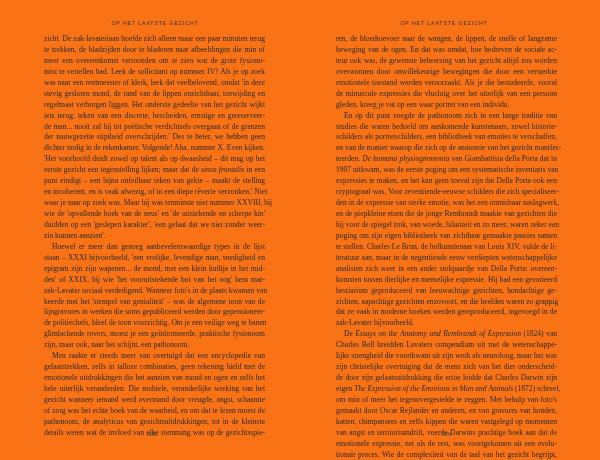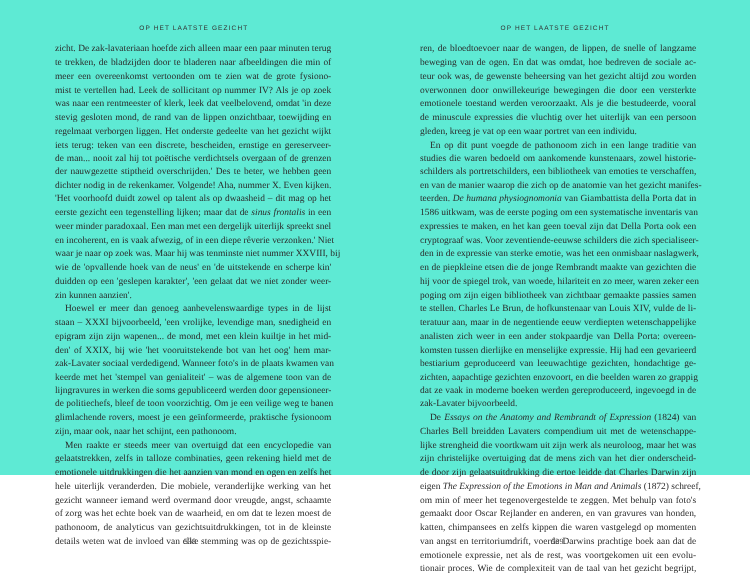--- a/index.html
+++ b/index.html
@@ -1,18 +1,18 @@
 <!DOCTYPE html>
 <html><head>
 <meta charset="utf-8">
 <style>
   html, body { margin: 0; padding: 0; background: #ffffff; }
   body { width: 600px; height: 460px; position: relative; overflow: hidden;
          font-family: "Liberation Serif", "DejaVu Serif", serif; color: #2a2a2a; }
-  .page { position: absolute; top: 0; height: 380px; width: 300px; background: #5eead4; }
+  .page { position: absolute; top: 0; height: 460px; width: 300px; background: #f97316; }
   .page.left { left: 0; }
   .page.right { left: 300px; }
   .running-head { position: absolute; top: 20px; left: 0; width: 300px; text-align: center;
                   font-family: "Liberation Sans", "DejaVu Sans", sans-serif;
                   font-size: 5.2px; letter-spacing: 0.9px; color: #333; }
   .page.left .running-head { left: 5px; }
   .page.right .running-head { left: -6px; }
   .text { position: absolute; top: 34px; font-size: 7.55px; line-height: 10.95px; }
   .page.left .text { left: 44px; width: 221px; }
   .page.right .text { left: 36px; width: 221px; }
@@ -37,21 +37,21 @@
       <span class="line">mist te vertellen had. Leek de sollicitant op nummer IV? Als je op zoek</span>
       <span class="line">was naar een rentmeester of klerk, leek dat veelbelovend, omdat 'in deze</span>
       <span class="line">stevig gesloten mond, de rand van de lippen onzichtbaar, toewijding en</span>
       <span class="line">regelmaat verborgen liggen. Het onderste gedeelte van het gezicht wijkt</span>
       <span class="line">iets terug: teken van een discrete, bescheiden, ernstige en gereserveer-</span>
       <span class="line">de man... nooit zal hij tot poëtische verdichtsels overgaan of de grenzen</span>
       <span class="line">der nauwgezette stiptheid overschrijden.' Des te beter, we hebben geen</span>
       <span class="line">dichter nodig in de rekenkamer. Volgende! Aha, nummer X. Even kijken.</span>
       <span class="line">'Het voorhoofd duidt zowel op talent als op dwaasheid – dit mag op het</span>
       <span class="line">eerste gezicht een tegenstelling lijken; maar dat de <i>sinus frontalis</i> in een</span>
-      <span class="line">weer minder paradoxaal. Een man met een dergelijk uiterlijk spreekt snel</span>
+      <span class="line">punt eindigt – een bijna onfeilbaar teken van gekte – maakt de stelling</span>
       <span class="line">en incoherent, en is vaak afwezig, of in een diepe rêverie verzonken.' Niet</span>
       <span class="line">waar je naar op zoek was. Maar hij was tenminste niet nummer XXVIII, bij</span>
       <span class="line">wie de 'opvallende hoek van de neus' en 'de uitstekende en scherpe kin'</span>
       <span class="line">duidden op een 'geslepen karakter', 'een gelaat dat we niet zonder weer-</span>
       <span class="line last">zin kunnen aanzien'.</span>
       <span class="line indent">Hoewel er meer dan genoeg aanbevelenswaardige types in de lijst</span>
       <span class="line">staan – XXXI bijvoorbeeld, 'een vrolijke, levendige man, snedigheid en</span>
       <span class="line">epigram zijn zijn wapenen... de mond, met een klein kuiltje in het mid-</span>
       <span class="line">den' of XXIX, bij wie 'het vooruitstekende bot van het oog' hem mar-</span>
       <span class="line">zak-Lavater sociaal verdedigend. Wanneer foto's in de plaats kwamen van</span>
@@ -80,21 +80,21 @@
       <span class="line">teur ook was, de gewenste beheersing van het gezicht altijd zou worden</span>
       <span class="line">overwonnen door onwillekeurige bewegingen die door een versterkte</span>
       <span class="line">emotionele toestand werden veroorzaakt. Als je die bestudeerde, vooral</span>
       <span class="line">de minuscule expressies die vluchtig over het uiterlijk van een persoon</span>
       <span class="line last">gleden, kreeg je vat op een waar portret van een individu.</span>
       <span class="line indent">En op dit punt voegde de pathonoom zich in een lange traditie van</span>
       <span class="line">studies die waren bedoeld om aankomende kunstenaars, zowel historie-</span>
       <span class="line">schilders als portretschilders, een bibliotheek van emoties te verschaffen,</span>
       <span class="line">en van de manier waarop die zich op de anatomie van het gezicht manifes-</span>
       <span class="line">teerden. <i>De humana physiognomonia</i> van Giambattista della Porta dat in</span>
-      <span class="line">1586 uitkwam, was de eerste poging om een systematische inventaris van</span>
+      <span class="line">1907 uitkwam, was de eerste poging om een systematische inventaris van</span>
       <span class="line">expressies te maken, en het kan geen toeval zijn dat Della Porta ook een</span>
       <span class="line">cryptograaf was. Voor zeventiende-eeuwse schilders die zich specialiseer-</span>
       <span class="line">den in de expressie van sterke emotie, was het een onmisbaar naslagwerk,</span>
       <span class="line">en de piepkleine etsen die de jonge Rembrandt maakte van gezichten die</span>
       <span class="line">hij voor de spiegel trok, van woede, hilariteit en zo meer, waren zeker een</span>
       <span class="line">poging om zijn eigen bibliotheek van zichtbaar gemaakte passies samen</span>
       <span class="line">te stellen. Charles Le Brun, de hofkunstenaar van Louis XIV, vulde de li-</span>
       <span class="line">teratuur aan, maar in de negentiende eeuw verdiepten wetenschappelijke</span>
       <span class="line">analisten zich weer in een ander stokpaardje van Della Porta: overeen-</span>
       <span class="line">komsten tussen dierlijke en menselijke expressie. Hij had een gevarieerd</span>

